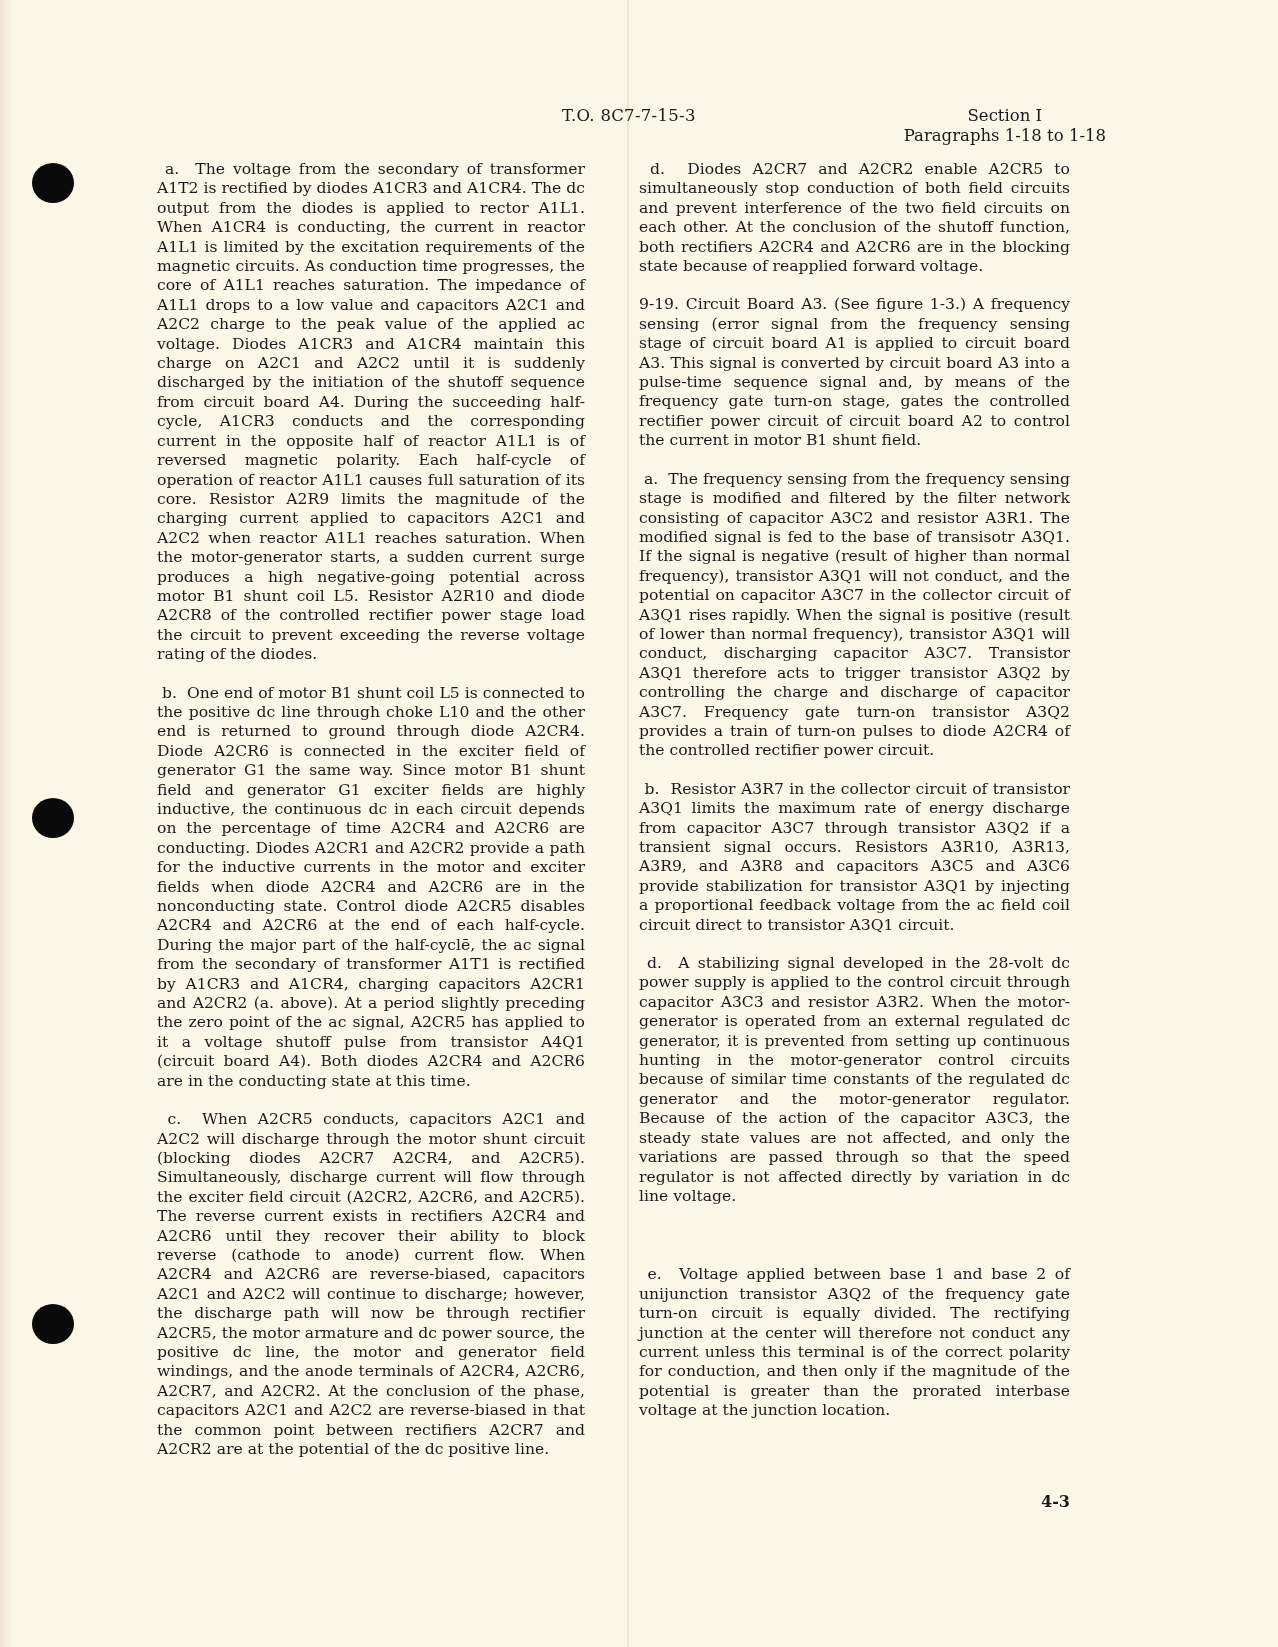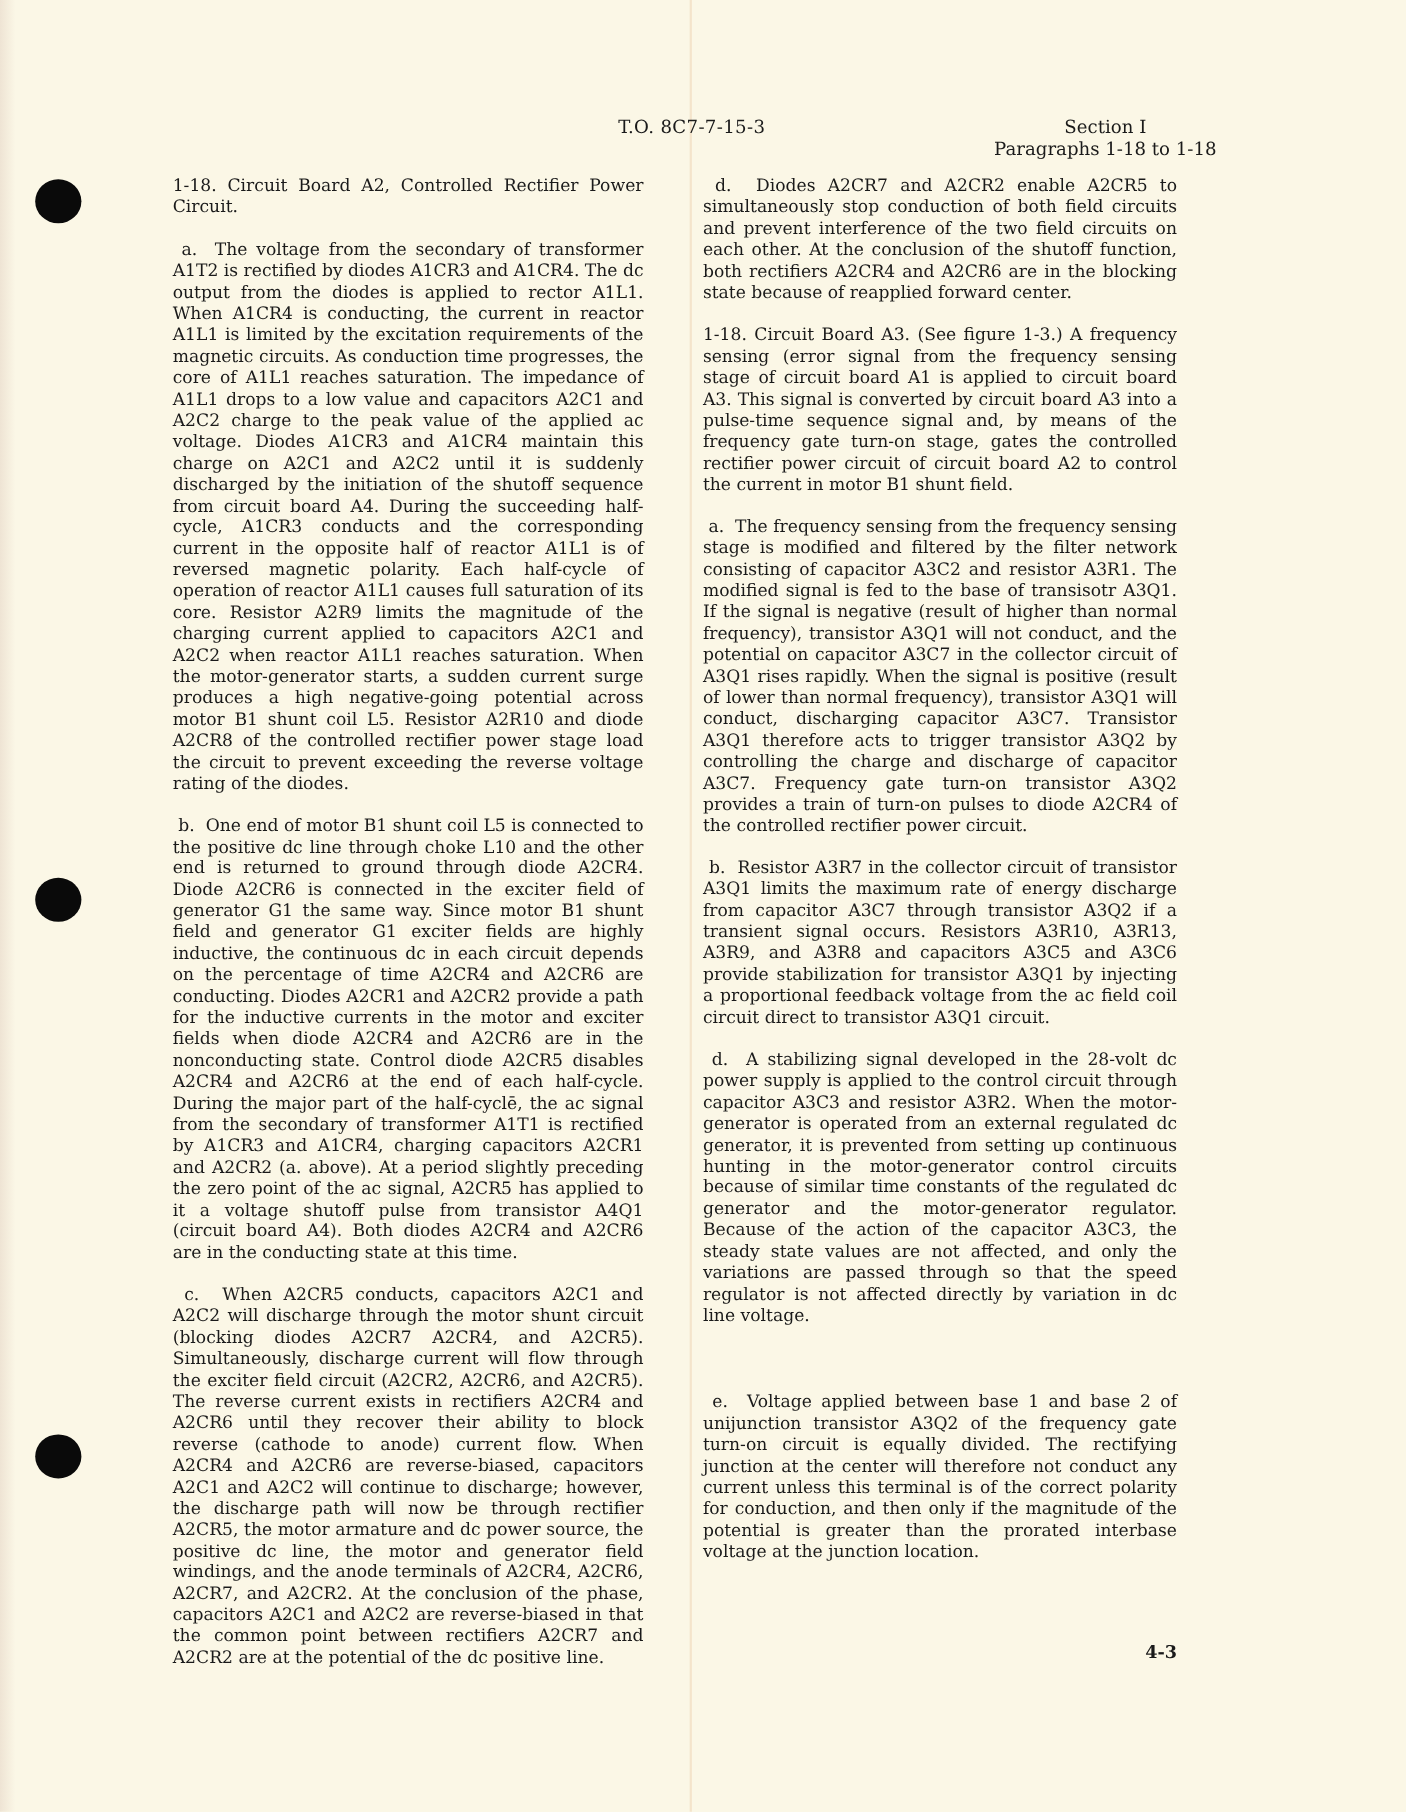--- a/index.html
+++ b/index.html
@@ -58,46 +58,45 @@
   <div class="punch-hole" style="top:798px;"></div>
   <div class="punch-hole" style="top:1304px;"></div>
 
   <div class="header-left">T.O. 8C7-7-15-3</div>
   <div class="header-right">
     <div>Section I</div>
     <div>Paragraphs 1-18 to 1-18</div>
   </div>
 
   <div class="column col-left">
-    <p class="para heading-para">1-18.  Circuit Board A2, Controlled Rectifier Power Circuit.</p>
 
     <p class="para">
       &nbsp;<span>a.</span>&nbsp;
       <span>The voltage from the secondary of transformer A1T2 is rectified by diodes A1CR3 and A1CR4. The dc output from the diodes is applied to rector A1L1. When A1CR4 is conducting, the current in reactor A1L1 is limited by the excitation requirements of the magnetic circuits. As conduction time progresses, the core of A1L1 reaches saturation. The impedance of A1L1 drops to a low value and capacitors A2C1 and A2C2 charge to the peak value of the applied ac voltage. Diodes A1CR3 and A1CR4 maintain this charge on A2C1 and A2C2 until it is suddenly discharged by the initiation of the shutoff sequence from circuit board A4. During the succeeding half-cycle, A1CR3 conducts and the corresponding current in the opposite half of reactor A1L1 is of reversed magnetic polarity. Each half-cycle of operation of reactor A1L1 causes full saturation of its core. Resistor A2R9 limits the magnitude of the charging current applied to capacitors A2C1 and A2C2 when reactor A1L1 reaches saturation. When the motor-generator starts, a sudden current surge produces a high negative-going potential across motor B1 shunt coil L5. Resistor A2R10 and diode A2CR8 of the controlled rectifier power stage load the circuit to prevent exceeding the reverse voltage rating of the diodes.</span>
     </p>
 
     <p class="para">
       &nbsp;<span>b.</span>&nbsp;
       <span>One end of motor B1 shunt coil L5 is connected to the positive dc line through choke L10 and the other end is returned to ground through diode A2CR4. Diode A2CR6 is connected in the exciter field of generator G1 the same way. Since motor B1 shunt field and generator G1 exciter fields are highly inductive, the continuous dc in each circuit depends on the percentage of time A2CR4 and A2CR6 are conducting. Diodes A2CR1 and A2CR2 provide a path for the inductive currents in the motor and exciter fields when diode A2CR4 and A2CR6 are in the nonconducting state. Control diode A2CR5 disables A2CR4 and A2CR6 at the end of each half-cycle. During the major part of the half-cyclē, the ac signal from the secondary of transformer A1T1 is rectified by A1CR3 and A1CR4, charging capacitors A2CR1 and A2CR2 (a. above). At a period slightly preceding the zero point of the ac signal, A2CR5 has applied to it a voltage shutoff pulse from transistor A4Q1 (circuit board A4). Both diodes A2CR4 and A2CR6 are in the conducting state at this time.</span>
     </p>
 
     <p class="para">
       &nbsp;<span>c.</span>&nbsp;
       <span>When A2CR5 conducts, capacitors A2C1 and A2C2 will discharge through the motor shunt circuit (blocking diodes A2CR7  A2CR4, and A2CR5). Simultaneously, discharge current will flow through the exciter field circuit (A2CR2, A2CR6, and A2CR5). The reverse current exists in rectifiers A2CR4 and A2CR6 until they recover their ability to block reverse (cathode to anode) current flow. When A2CR4 and A2CR6 are reverse-biased, capacitors A2C1 and A2C2 will continue to discharge; however, the discharge path will now be through rectifier A2CR5, the motor armature and dc power source, the positive dc line, the motor and generator field windings, and the anode terminals of A2CR4, A2CR6, A2CR7, and A2CR2. At the conclusion of the phase, capacitors A2C1 and A2C2 are reverse-biased in that the common point between rectifiers A2CR7 and A2CR2 are at the potential of the dc positive line.</span>
     </p>
   </div>
 
   <div class="column col-right">
     <p class="para">
       &nbsp;<span>d.</span>&nbsp;
-      <span>Diodes A2CR7 and A2CR2 enable A2CR5 to simultaneously stop conduction of both field circuits and prevent interference of the two field circuits on each other. At the conclusion of the shutoff function, both rectifiers A2CR4 and A2CR6 are in the blocking state because of reapplied forward center.</span>
+      <span>Diodes A2CR7 and A2CR2 enable A2CR5 to simultaneously stop conduction of both field circuits and prevent interference of the two field circuits on each other. At the conclusion of the shutoff function, both rectifiers A2CR4 and A2CR6 are in the blocking state because of reapplied forward voltage.</span>
     </p>
 
     <p class="para">
-      <span>1-18.  Circuit Board A3.</span>
+      <span>9-19.  Circuit Board A3.</span>
       <span>(See figure 1-3.) A frequency sensing (error signal from the frequency sensing stage of circuit board A1 is applied to circuit board A3. This signal is converted by circuit board A3 into a pulse-time sequence signal and, by means of the frequency gate turn-on stage, gates the controlled rectifier power circuit of circuit board A2 to control the current in motor B1 shunt field.</span>
     </p>
 
     <p class="para">
       &nbsp;<span>a.</span>&nbsp;
       <span>The frequency sensing from the frequency sensing stage is modified and filtered by the filter network consisting of capacitor A3C2 and resistor A3R1. The modified signal is fed to the base of transisotr A3Q1. If the signal is negative (result of higher than normal frequency), transistor A3Q1 will not conduct, and the potential on capacitor A3C7 in the collector circuit of A3Q1 rises rapidly. When the signal is positive (result of lower than normal frequency), transistor A3Q1 will conduct, discharging capacitor A3C7. Transistor A3Q1 therefore acts to trigger transistor A3Q2 by controlling the charge and discharge of capacitor A3C7. Frequency gate turn-on transistor A3Q2 provides a train of turn-on pulses to diode A2CR4 of the controlled rectifier power circuit.</span>
     </p>
 
     <p class="para">
       &nbsp;<span>b.</span>&nbsp;

